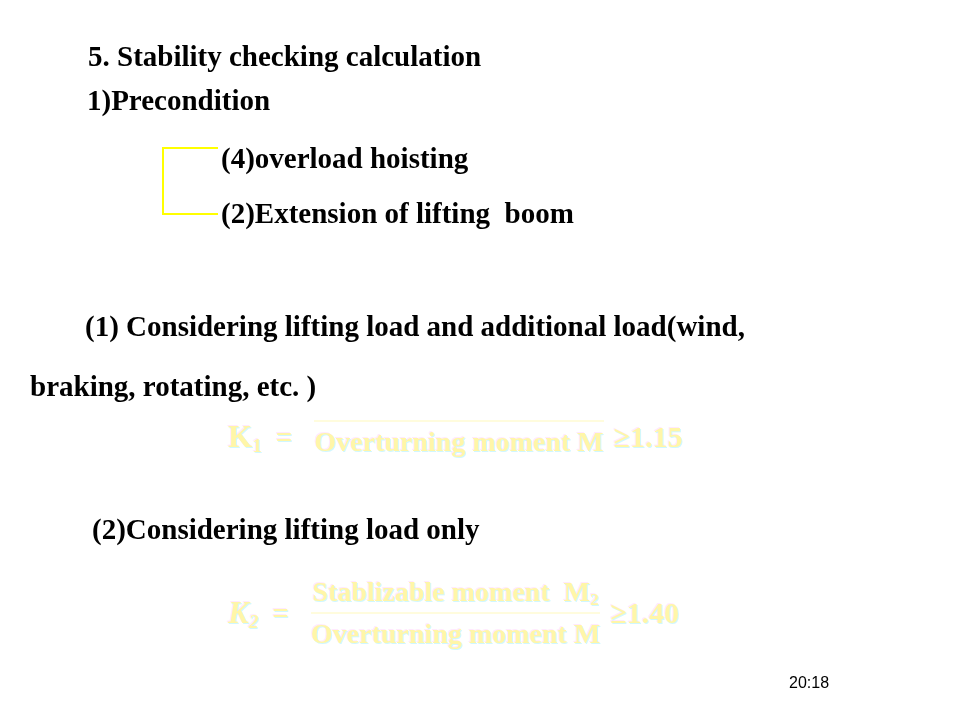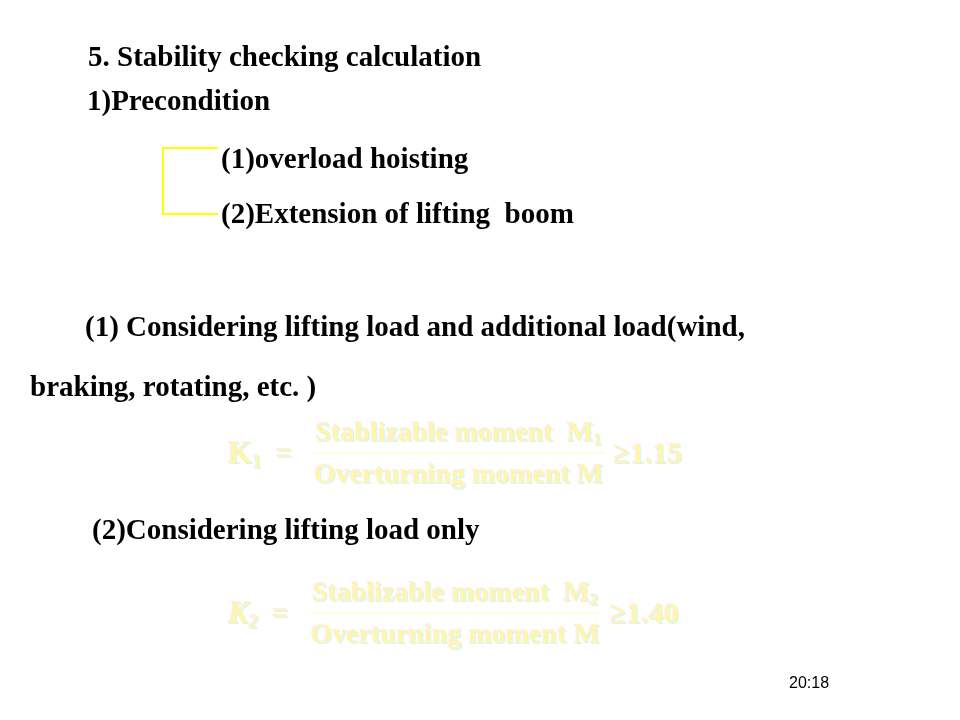--- a/index.html
+++ b/index.html
@@ -41,34 +41,33 @@
 <body>
 
 <div class="slide">
 
   <div class="line" style="left:88px; top:40px;">5. Stability checking calculation</div>
 
   <div class="line" style="left:87px; top:84px;">1)Precondition</div>
 
   <div class="bracket"></div>
 
-  <div class="line" style="left:221px; top:142px;">(1)overload hoisting</div>
+  <div class="line" style="left:221px; top:142px;">(4)overload hoisting</div>
 
   <div class="line" style="left:221px; top:197px;">(2)Extension of lifting  boom</div>
 
 
   <div class="line" style="left:85px; top:310px;">(1) Considering lifting load and additional load(wind,</div>
 
   <div class="line" style="left:30px; top:370px;">braking, rotating, etc. )</div>
 
   <div class="formula" style="left:228px; top:416px;text-align:right;">
     <span class="lhs"><span>K</span><span class="sub">1</span></span>
     <span class="equals">=</span>
     <span class="frac">
-      <span class="num"><span>Stablizable moment  M</span><span class="sub">1</span></span>
       <span class="bar"></span>
       <span class="den">Overturning moment M</span>
     </span>
     <span class="relation">≥1.15</span>
   </div>
 
   <div class="line" style="left:92px; top:513px;font-family:Liberation Serif, serif;">(2)Considering lifting load only</div>
 
   <div class="formula" style="left:228px; top:576px;">
     <span class="lhs italic"><span>K</span><span class="sub">2</span></span>

